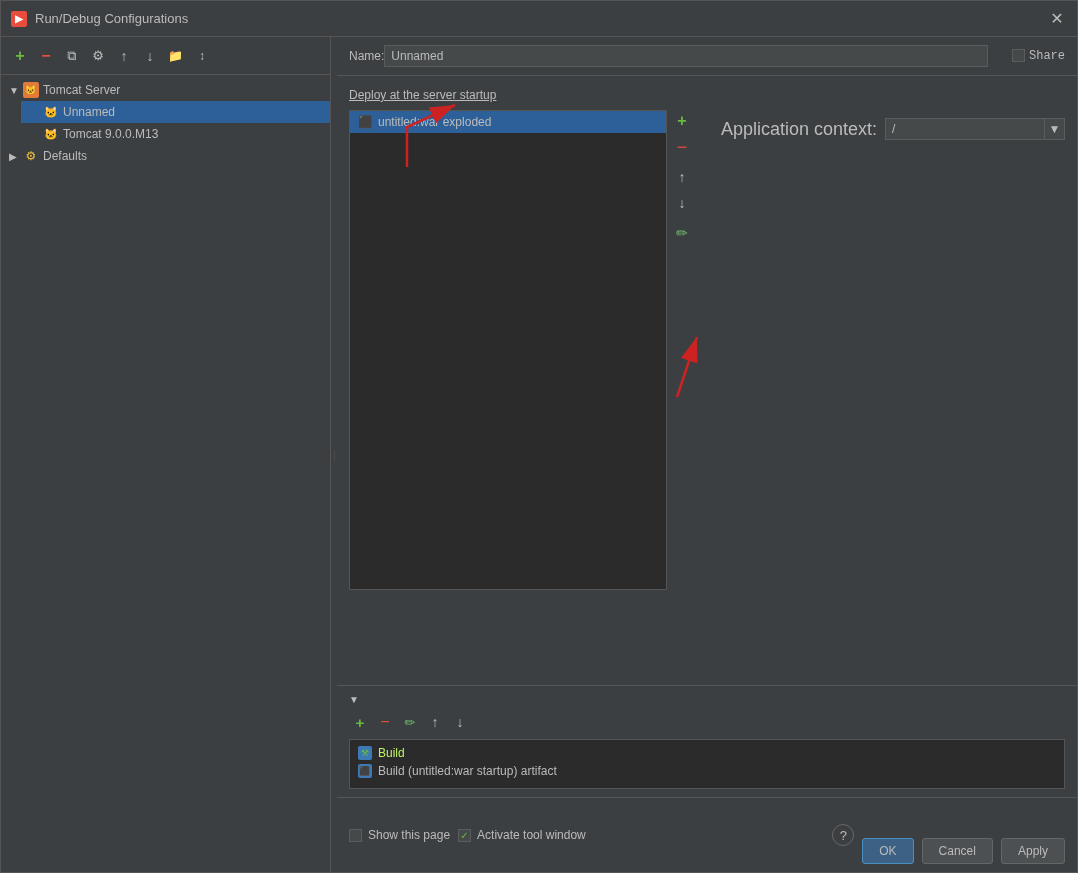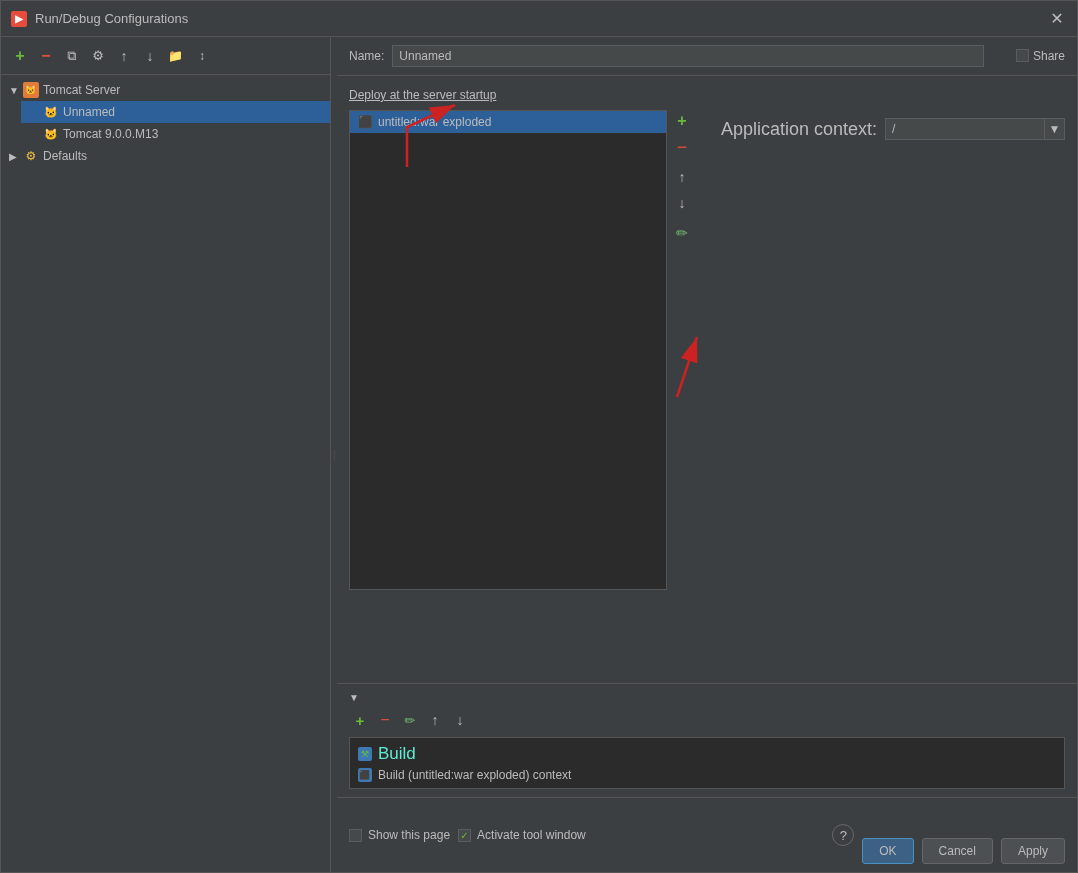--- a/index.html
+++ b/index.html
@@ -140,38 +140,38 @@
     .right-panel {
       flex: 1;
       display: flex;
       flex-direction: column;
       background: #3c3f41;
     }
     .name-row {
       display: flex;
       align-items: center;
       padding: 8px 12px;
-      gap: 8px;
       border-bottom: 1px solid #555;
     }
     .name-label { color: #bbbbbb; font-size: 12px; }
     .name-input {
       flex: 1;
       background: #45494a;
       border: 1px solid #5a5d5e;
       color: #bbbbbb;
       padding: 3px 6px;
       font-size: 12px;
       outline: none;
     }
     .share-row {
       display: flex;
       align-items: flex-start;
       gap: 4px;
       margin-left: 24px;
+      font-family: Liberation Mono, monospace;
     }
     .checkbox-box {
       width: 13px;
       height: 13px;
       background: #45494a;
       border: 1px solid #5a5d5e;
       flex-shrink: 0;
     }
     .share-label { color: #bbbbbb; font-size: 12px; }
     
@@ -524,25 +524,25 @@
           <div class="before-launch-toolbar">
             <div class="icon-btn green" style="font-size:15px;">+</div>
             <div class="icon-btn red" style="font-size:16px;">−</div>
             <div class="icon-btn pencil" style="font-size:13px;">✏</div>
             <div class="icon-btn">↑</div>
             <div class="icon-btn">↓</div>
           </div>
           <div class="before-launch-list">
             <div class="before-item">
               <span class="build-icon" style="color:#6abb3b;">⚒</span>
-              <span style="color:#5eead4; font-size:17px;">Build</span>
+              <span style="color:#bef264; font-size:12px;">Build</span>
             </div>
             <div class="before-item">
               <span class="build-icon" style="color:#e07b39;">⬛</span>
-              <span style="color:#bbbbbb; font-size:12px;">Build (untitled:war exploded) context</span>
+              <span style="color:#bbbbbb; font-size:12px;">Build (untitled:war startup) artifact</span>
             </div>
           </div>
         </div>
 
         <div class="footer">
           <div class="show-page-row">
             <div class="checkbox-box"></div>
             <span>Show this page</span>
           </div>
           <div class="activate-row">

